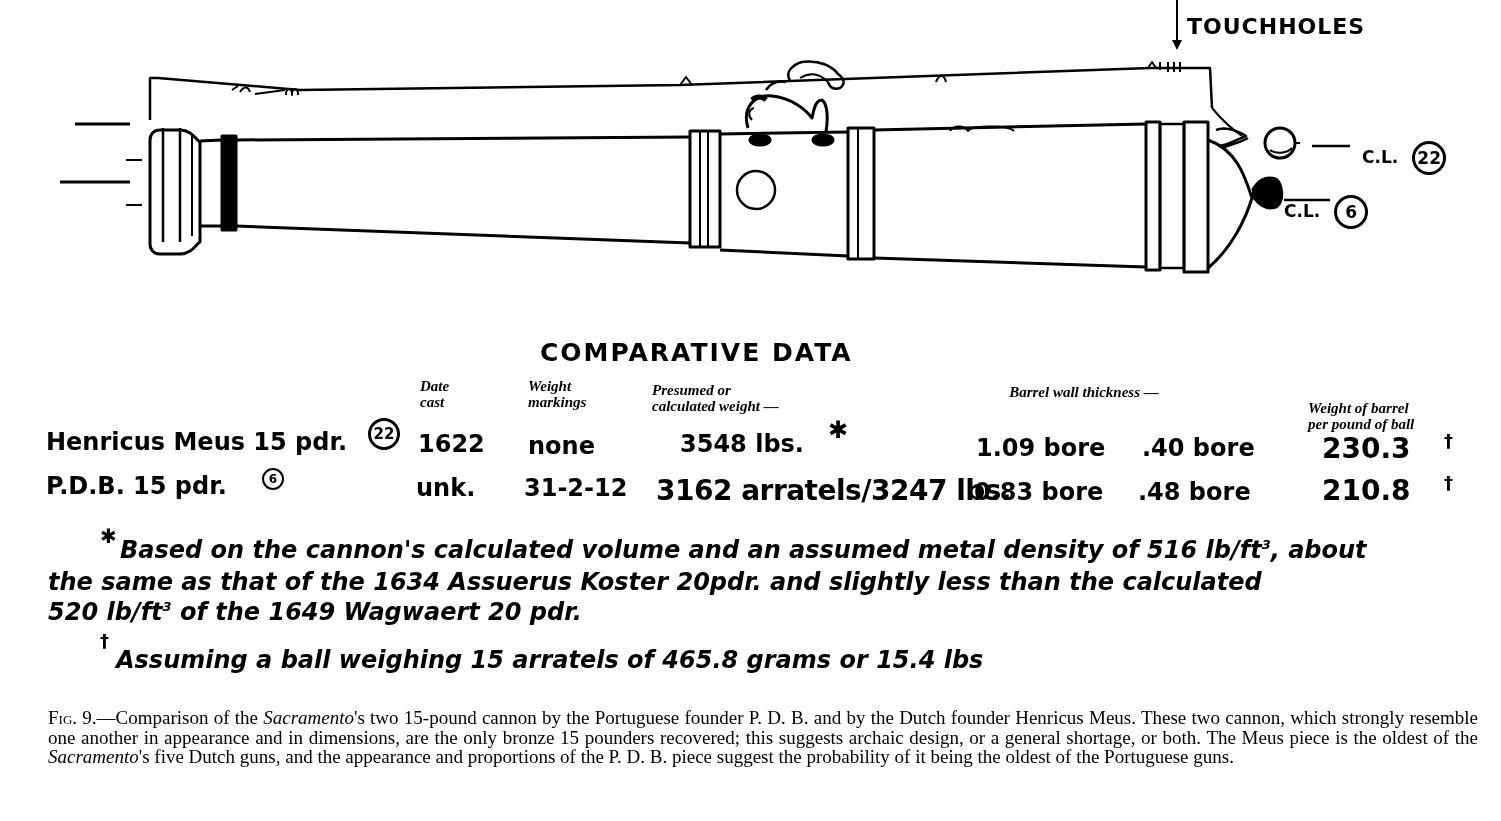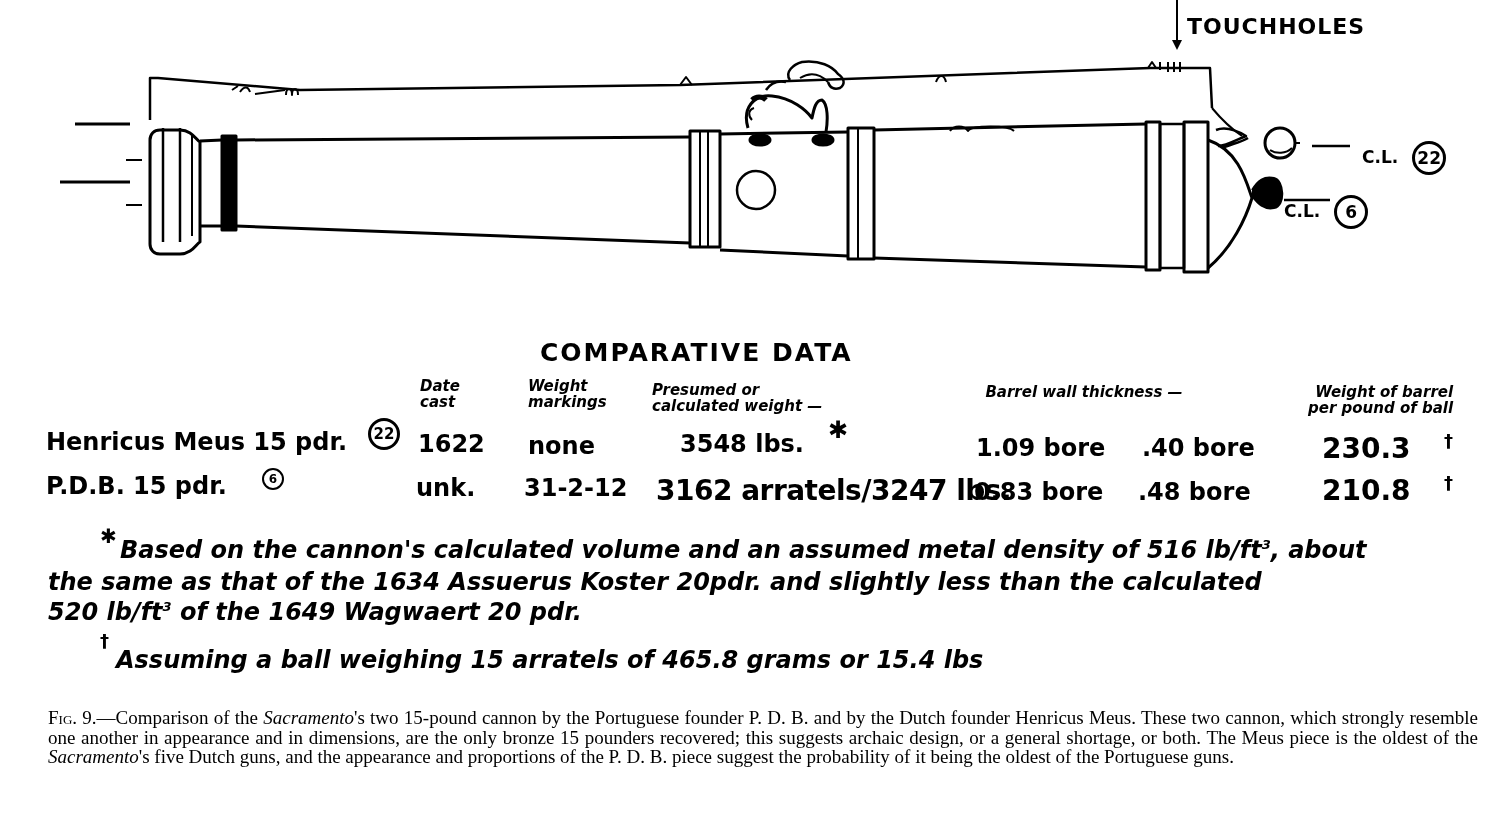--- a/index.html
+++ b/index.html
@@ -4,21 +4,21 @@
   <style>
     html, body { margin: 0; padding: 0; background: #ffffff; }
     body { width: 1501px; height: 821px; position: relative; overflow: hidden; color: #000; }
     .hand { font-family: "DejaVu Sans", sans-serif; font-weight: bold; }
     .abs { position: absolute; white-space: nowrap; margin-top: 8px; }
     #drawing { position: absolute; left: 0; top: 0; }
     .touch-label { left: 1187px; top: 6px; font-size: 22px; letter-spacing: 1px; }
     .cl-label { font-size: 17px; }
     .circ { display: inline-block; border: 3px solid #000; border-radius: 50%; text-align: center; font-weight: bold; }
     .title { left: 540px; top: 330px; font-size: 25px; letter-spacing: 2px; }
-    .hdr { font-size: 15px; line-height: 16px; font-style: italic; }
+    .hdr { font-size: 15px; line-height: 16px; font-style: italic; font-family: Liberation Serif, serif; }
     .row { font-size: 24px; }
     .note { font-size: 24px; font-style: italic; }
     .sup { font-size: 13px; vertical-align: super; }
     .caption { left: 48px; top: 700px; width: 1430px; font-family: "Liberation Serif", serif; font-size: 19px; line-height: 19.5px; white-space: normal; text-align: justify; }
     .caption .sc { font-variant: small-caps; }
     .caption i { font-style: italic; }
   </style>
 </head>
 <body>
 
@@ -113,21 +113,21 @@
   <div>Weight</div>
   <div>markings</div>
 </div>
 <div class="abs hand hdr" style="left:652px; top:374px;">
   <div>Presumed or</div>
   <div>calculated weight —</div>
 </div>
 <div class="abs hand hdr" style="left:924px; top:376px; text-align:center; width:320px;">
   <div>Barrel wall thickness —</div>
 </div>
-<div class="abs hand hdr" style="left:1308px; top:376px; text-align:right;">
+<div class="abs hand hdr" style="left:1308px; top:392px; text-align:left;">
   <div>Weight of barrel</div>
   <div>per pound of ball</div>
 </div>
 
 <div class="abs hand row" style="left:46px; top:420px;">
   <span>Henricus Meus 15 pdr.</span>
 </div>
 <span class="abs circ hand" style="left:368px; top:410px; width:26px; height:26px; line-height:26px; font-size:15px;">22</span>
 <div class="abs hand row" style="left:418px; top:422px;">1622</div>
 <div class="abs hand row" style="left:528px; top:424px;">none</div>

